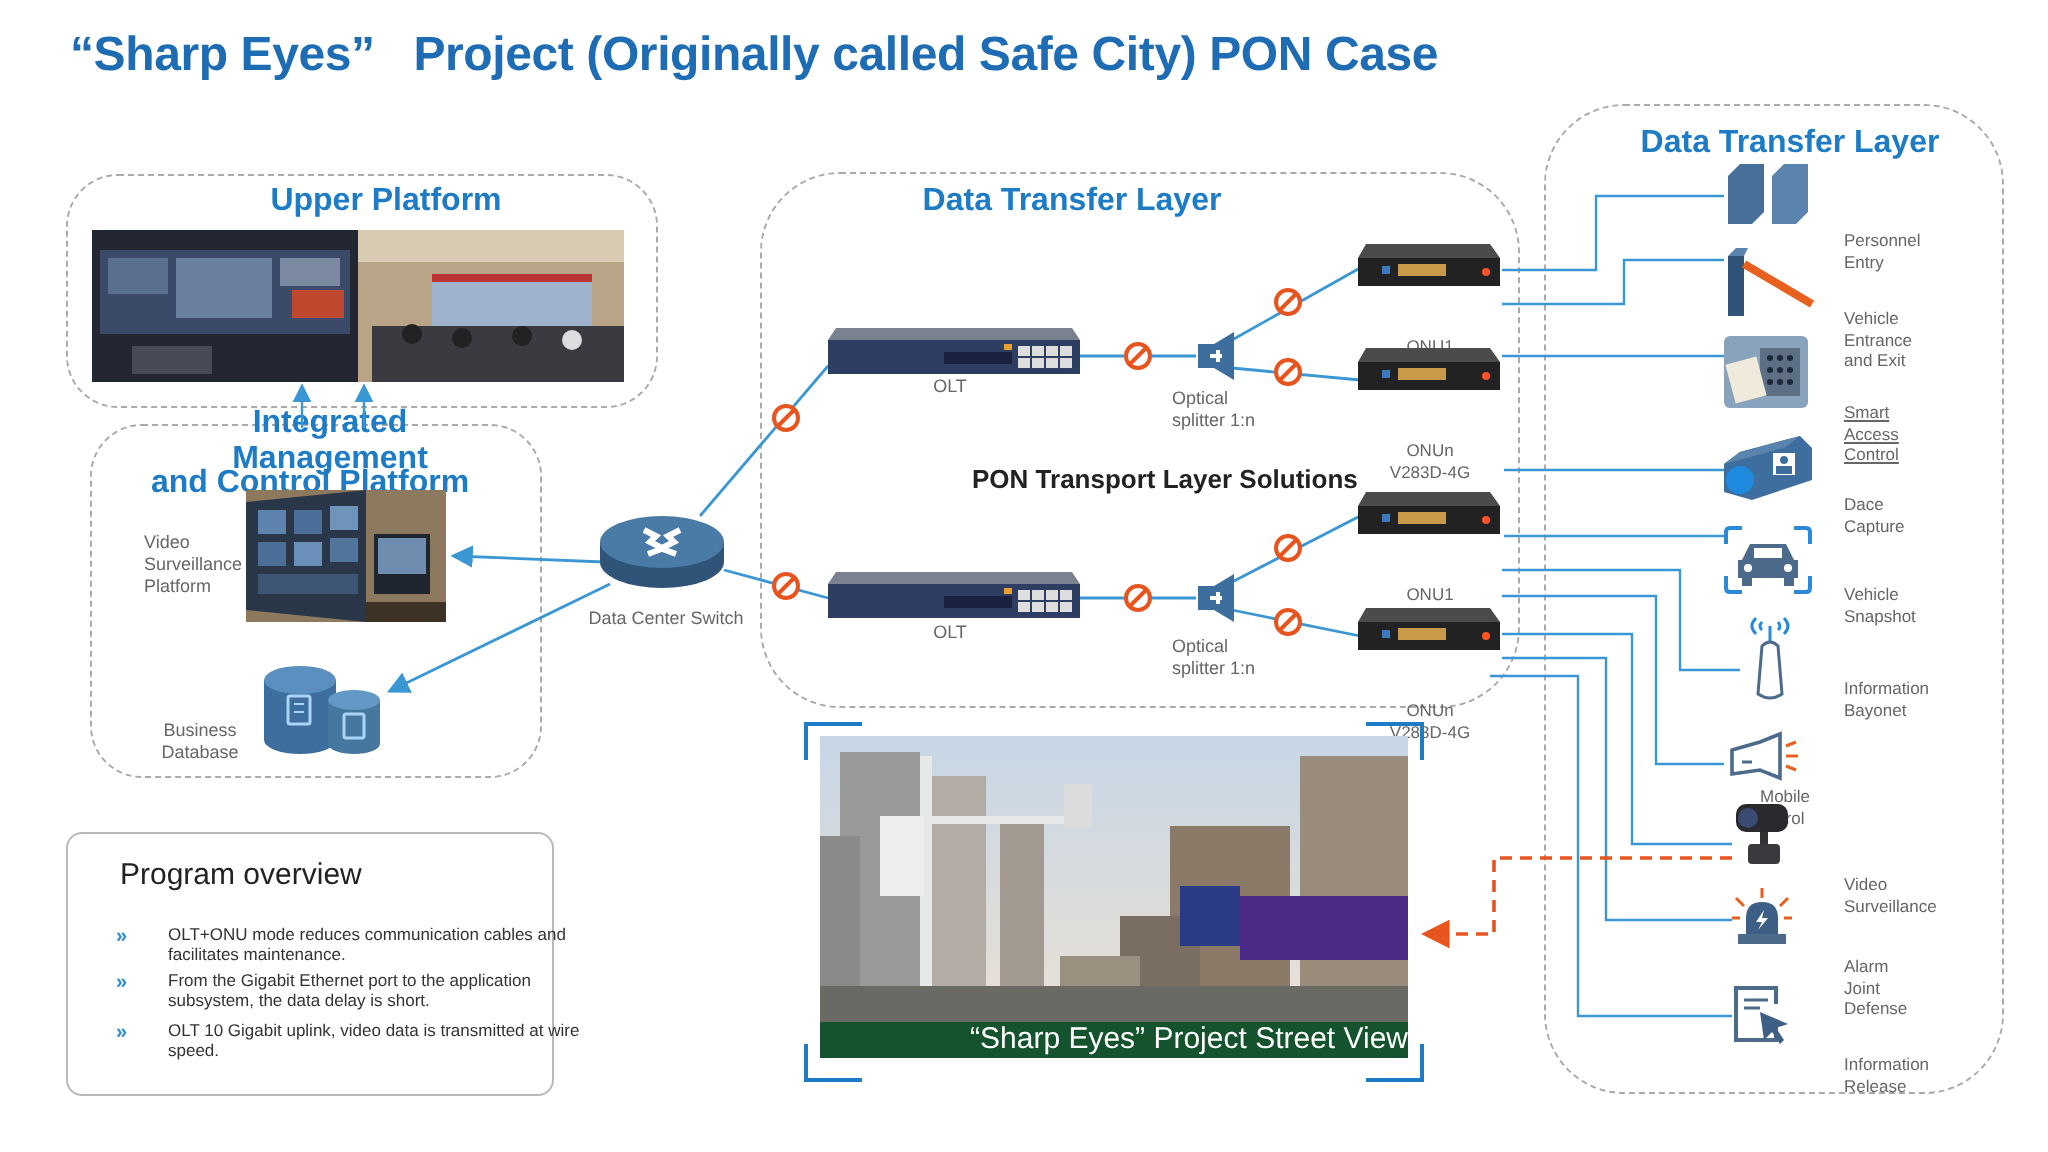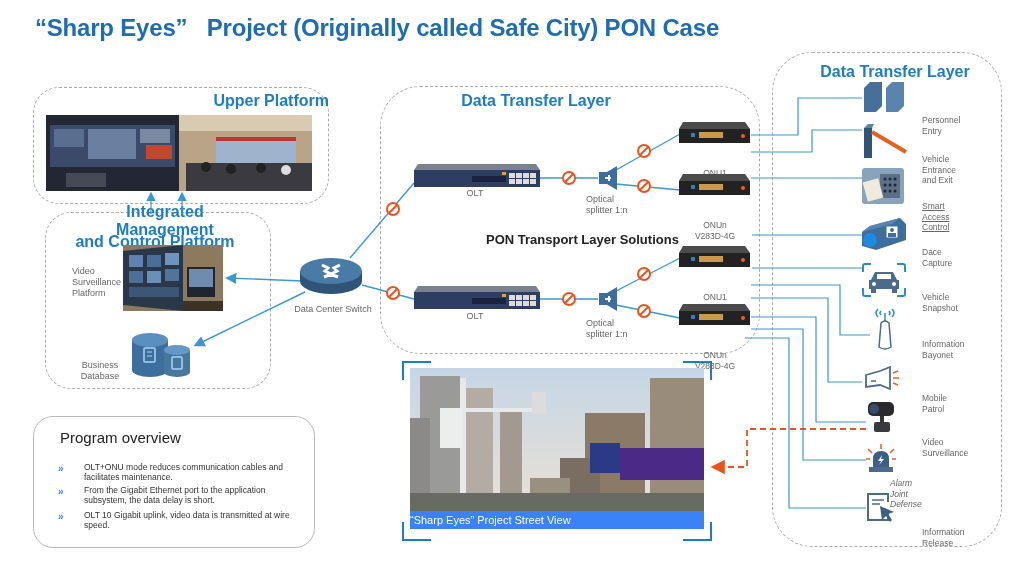--- a/index.html
+++ b/index.html
@@ -6,39 +6,39 @@
   body { width:1024px; height:576px; background:#ffffff; position:relative; overflow:hidden;
          font-family:"Liberation Sans", sans-serif; color:#555; }
   .abs { position:absolute; }
   .title { left:35px; top:14px; font-size:24px; font-weight:bold; color:#1e6cb3; white-space:pre; letter-spacing:-0.2px; }
   .dash-box { position:absolute; border:1.5px dashed #aaaaaa; border-radius:26px; box-sizing:border-box; }
   .sec-title { position:absolute; font-weight:bold; color:#1e7bc6; font-size:16px; text-align:center; }
   .lbl { position:absolute; font-size:9px; color:#666; line-height:11px; }
   .lbl-c { text-align:center; }
   .photo { position:absolute; overflow:hidden; }
   svg.wires { position:absolute; left:0; top:0; }
-  .overview { left:33px; top:416px; width:282px; height:132px; border:1.5px solid #b9b9b9; border-radius:20px; box-sizing:border-box; background:#fff; }
+  .overview { left:33px; top:416px; width:244px; height:132px; border:1.5px solid #b9b9b9; border-radius:8px; box-sizing:border-box; background:#fff; }
   .ov-title { position:absolute; left:26px; top:12px; font-size:15px; color:#222; }
   .ov-item { position:absolute; left:24px; font-size:8.5px; color:#333; line-height:10px; width:240px; }
   .ov-item .chev { position:absolute; left:0; top:2px; color:#2a8ad8; font-weight:bold; font-size:10px; }
   .ov-item .txt { position:absolute; left:26px; top:0; width:215px; }
   .device-label { position:absolute; font-size:8.5px; color:#666; line-height:10.5px;margin-top:24px; }
-  .street-cap { position:absolute; left:410px; top:511px; width:294px; height:18px; background:#3b82f6; color:#fff; font-size:11px; text-align:left; line-height:18px; }
+  .street-cap { position:absolute; left:410px; top:511px; width:294px; height:18px; background:#14532d; color:#fff; font-size:15px; text-align:right; line-height:18px; }
 </style>
 </head>
 <body>
 
 <div class="abs title">“Sharp Eyes”   Project (Originally called Safe City) PON Case</div>
 
 <div class="dash-box" style="left:33px;top:87px;width:296px;height:117px;"></div>
 <div class="dash-box" style="left:45px;top:212px;width:226px;height:177px;"></div>
 <div class="dash-box" style="left:380px;top:86px;width:380px;height:268px;border-radius:40px;"></div>
 <div class="dash-box" style="left:772px;top:52px;width:230px;height:495px;border-radius:40px;"></div>
 
-<div class="sec-title" style="left:33px;top:92px;width:296px;text-align:right;">Upper Platform</div>
+<div class="sec-title" style="left:45px;top:92px;width:296px;">Upper Platform</div>
 <div class="sec-title" style="left:80px;top:203px;width:170px;">Integrated Management</div>
 <div class="sec-title" style="left:62px;top:233px;width:186px;">and Control Platform</div>
 <div class="sec-title" style="left:380px;top:92px;width:312px;">Data Transfer Layer</div>
 <div class="sec-title" style="left:800px;top:63px;width:190px;">Data Transfer Layer</div>
 
 <div class="photo" style="left:46px;top:115px;width:266px;height:76px;">
   <svg width="266" height="76" viewBox="0 0 266 76">
     <rect width="266" height="76" fill="#2b2f3a"></rect>
     <rect x="0" y="0" width="133" height="76" fill="#232733"></rect>
     <rect x="4" y="10" width="125" height="42" fill="#3a4a68"></rect>
@@ -362,21 +362,21 @@
   <div class="device-label" style="left:922px;top:315px;">
     <div>Information</div>
     <div>Bayonet</div>
   </div>
 
   <svg class="abs" style="left:862px;top:365px;" width="38" height="28" viewBox="0 0 38 28">
     <path d="M4 10 L18 6 L28 2 V24 L18 20 L4 22 Z" fill="none" stroke="#4c6a8a" stroke-width="1.8"></path>
     <line x1="9" y1="16" x2="14" y2="16" stroke="#4c6a8a" stroke-width="1.5"></line>
     <path d="M31 8 L36 6 M31 13 L37 13 M31 18 L36 20" stroke="#e8601e" stroke-width="1.5"></path>
   </svg>
-  <div class="device-label" style="left:922px;top:369px;">
+  <div class="device-label" style="left:880px;top:369px;">
     <div>Mobile</div>
     <div>Patrol</div>
   </div>
 
   <svg class="abs" style="left:866px;top:400px;" width="30" height="34" viewBox="0 0 30 34">
     <rect x="2" y="2" width="26" height="14" rx="5" fill="#2a2a2e"></rect>
     <circle cx="8" cy="9" r="5" fill="#3a4a70"></circle>
     <rect x="14" y="16" width="4" height="8" fill="#333"></rect>
     <rect x="8" y="22" width="16" height="10" rx="2" fill="#3a3a3e"></rect>
   </svg>
@@ -384,21 +384,21 @@
     <div>Video</div>
     <div>Surveillance</div>
   </div>
 
   <svg class="abs" style="left:864px;top:443px;" width="34" height="32" viewBox="0 0 34 32">
     <path d="M4 6 L8 10 M17 1 V6 M30 6 L26 10 M2 16 H6 M28 16 H32" stroke="#e8601e" stroke-width="1.5"></path>
     <path d="M9 24 V16 Q9 8 17 8 Q25 8 25 16 V24 Z" fill="#3d5f86"></path>
     <path d="M18 12 L14 18 H17 L15 22 L20 16 H17 Z" fill="#fff"></path>
     <rect x="5" y="24" width="24" height="5" fill="#4c6a8a"></rect>
   </svg>
-  <div class="device-label" style="left:890px;top:454px;font-style:italic;">
+  <div class="device-label" style="left:922px;top:454px;">
     <div>Alarm</div>
     <div>Joint</div>
     <div>Defense</div>
   </div>
 
   <svg class="abs" style="left:866px;top:492px;" width="30" height="32" viewBox="0 0 30 32">
     <path d="M22 20 V28 H2 V2 H22 V10" stroke="#4c6a8a" stroke-width="2" fill="none"></path>
     <line x1="6" y1="8" x2="18" y2="8" stroke="#4c6a8a" stroke-width="1.5"></line>
     <line x1="6" y1="12" x2="14" y2="12" stroke="#4c6a8a" stroke-width="1.5"></line>
     <path d="M14 14 L28 20 L22 22 L26 28 L24 30 L20 24 L16 28 Z" fill="#3d5f86"></path>

